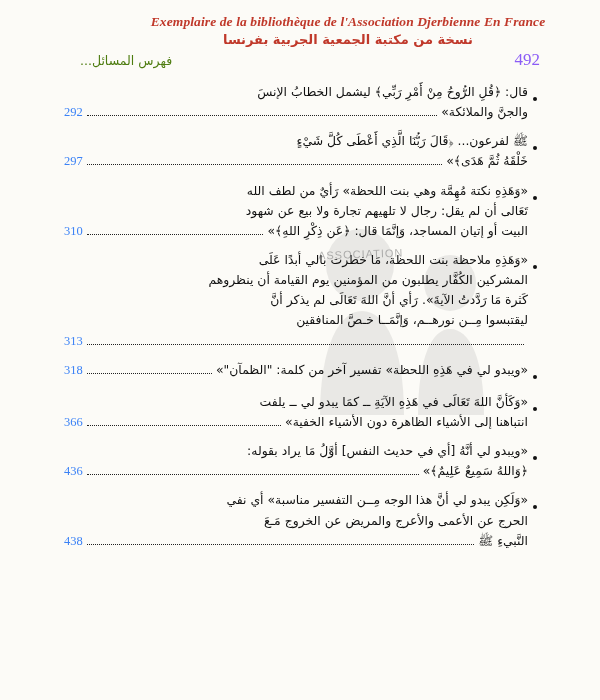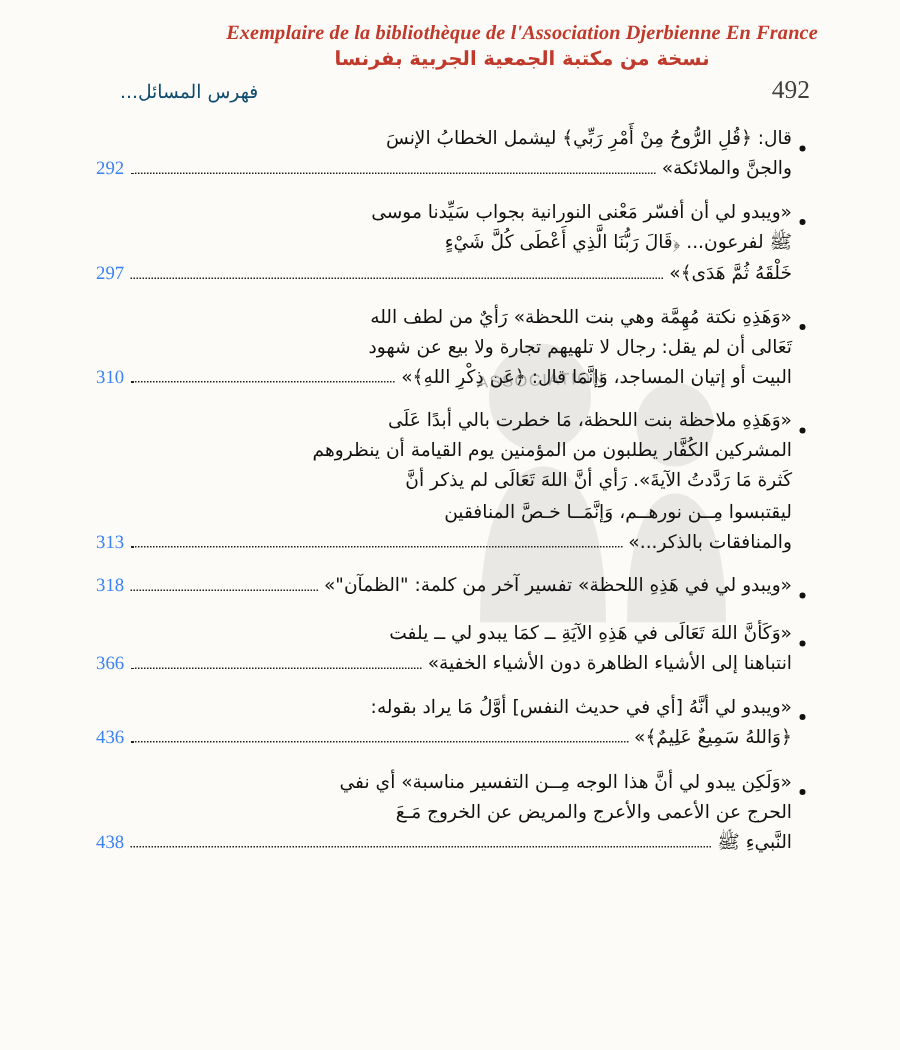--- a/index.html
+++ b/index.html
@@ -54,28 +54,28 @@
     left: 80px;
     width: 460px;
     display: flex;
     flex-direction: row-reverse;
     justify-content: space-between;
     align-items: baseline;
   }
   .page-number {
     font-family: "Liberation Serif", serif;
     font-size: 17px;
-    color: #404040;
+    color: #8b5cf6;
     font-weight: normal;
   }
   .section-label {
     direction: rtl;
     font-family: "DejaVu Sans", sans-serif;
     font-size: 12.5px;
-    color: #0c4a6e;
+    color: #4d7c0f;
   }
   
   .toc {
     position: absolute;
     top: 82px;
     left: 62px;
     width: 480px;
     direction: rtl;
   }
   .entry {
@@ -195,21 +195,20 @@
           <span class="last-text">والجنَّ والملائكة»</span>
           <span class="dots"></span>
           <span class="pg">292</span>
         </span>
       </div>
     </div>
 
     <div class="entry">
       <div class="bullet-col"><span class="bullet"></span></div>
       <div class="text-col">
-        <span class="body">«ويبدو لي أن أفسّر مَعْنى النورانية بجواب سَيِّدنا موسى</span>
         <span class="body">ﷺ لفرعون... ﴿قَالَ رَبُّنَا الَّذِي أَعْطَى كُلَّ شَيْءٍ</span>
         <span class="tail">
           <span class="last-text">خَلْقَهُ ثُمَّ هَدَى﴾»</span>
           <span class="dots"></span>
           <span class="pg">297</span>
         </span>
       </div>
     </div>
 
     <div class="entry">
@@ -226,21 +225,20 @@
     </div>
 
     <div class="entry">
       <div class="bullet-col"><span class="bullet"></span></div>
       <div class="text-col">
         <span class="body">«وَهَذِهِ ملاحظة بنت اللحظة، مَا خطرت بالي أبدًا عَلَى</span>
         <span class="body">المشركين الكُفَّار يطلبون من المؤمنين يوم القيامة أن ينظروهم</span>
         <span class="body">كَثرة مَا رَدَّدتُ الآيةَ». رَأي أنَّ اللهَ تَعَالَى لم يذكر أنَّ</span>
         <span class="body">ليقتبسوا مِــن نورهــم، وَإنَّمَــا خـصَّ المنافقين</span>
         <span class="tail">
-          <span class="last-text">والمنافقات بالذكر...»</span>
           <span class="dots"></span>
           <span class="pg">313</span>
         </span>
       </div>
     </div>
 
     <div class="entry">
       <div class="bullet-col"><span class="bullet"></span></div>
       <div class="text-col">
         <span class="tail">

